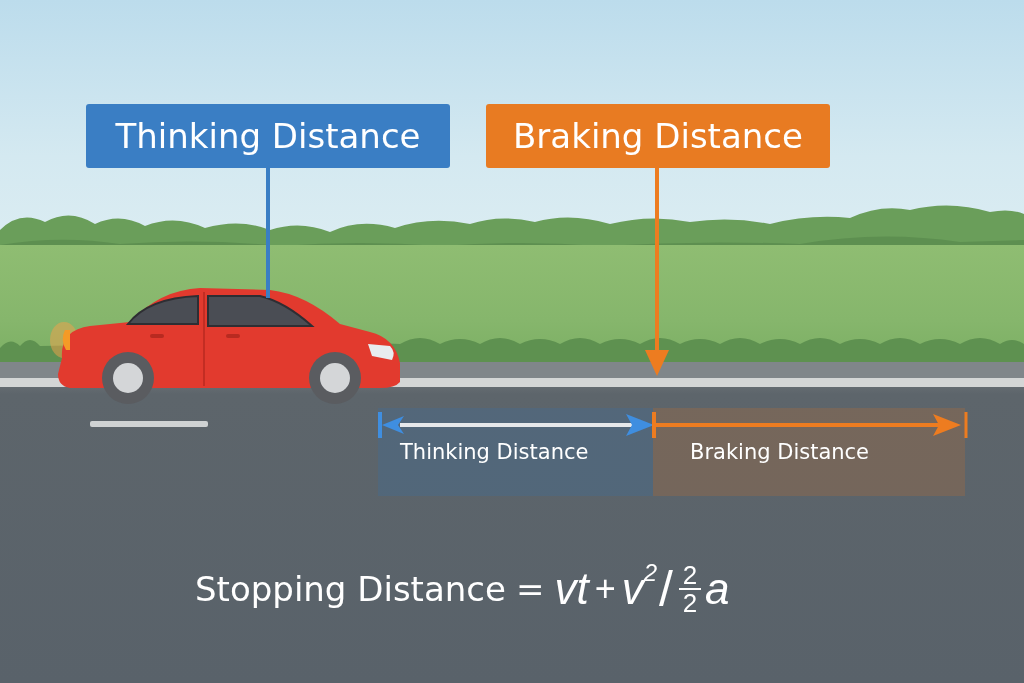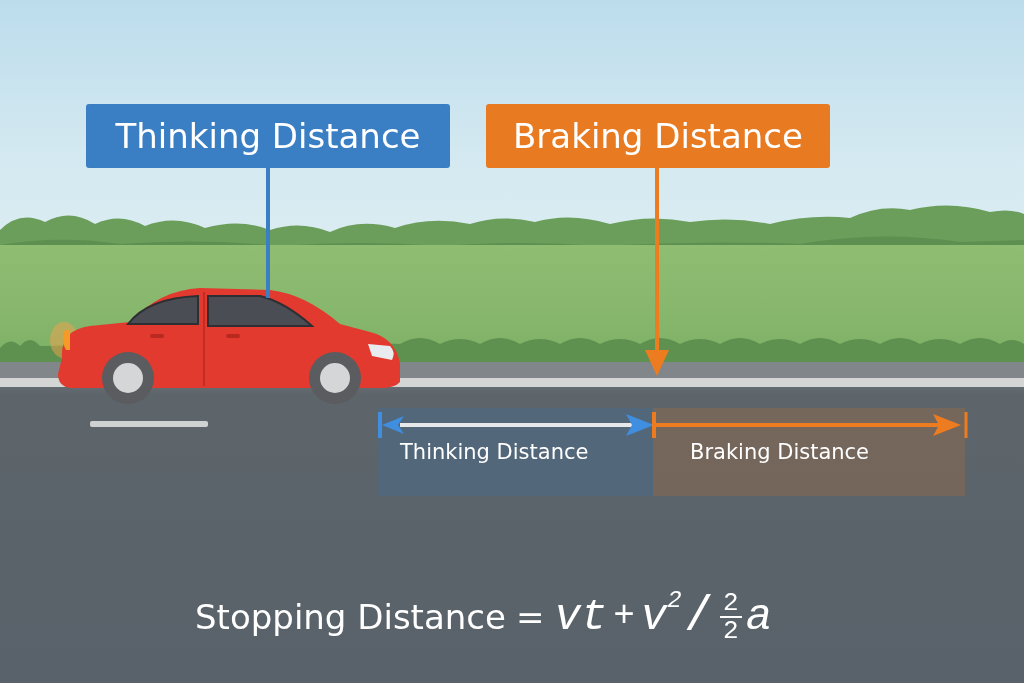--- a/index.html
+++ b/index.html
@@ -19,22 +19,22 @@
   .vline{position:absolute;width:4px;}
   .vline-blue{left:266px;top:168px;height:130px;background:#3a7ec4;}
   .vline-orange{left:655px;top:168px;height:190px;background:#ed7c20;}
   .arrowhead-orange{position:absolute;left:645px;top:350px;width:0;height:0;border-left:12px solid transparent;border-right:12px solid transparent;border-top:26px solid #ed7c20;}
   .region{position:absolute;top:408px;height:88px;}
   .region-think{left:378px;width:275px;background:rgba(58,110,160,0.28);}
   .region-brake{left:653px;width:312px;background:rgba(170,110,60,0.32);}
   .region-label{position:absolute;top:440px;color:#fff;font-size:21px;}
   .rl-think{left:400px;}
   .rl-brake{left:690px;}
-  .formula{position:absolute;left:195px;top:588px;color:#fff;font-size:34px;white-space:nowrap;display:flex;align-items:center;}
-  .formula .math{font-family:Liberation Mono, monospace;font-style:italic;font-size:44px;margin-left:10px;display:flex;align-items:center;}
+  .formula{position:absolute;left:195px;top:560px;color:#fff;font-size:34px;white-space:nowrap;display:flex;align-items:center;}
+  .formula .math{font-family:Liberation Sans, sans-serif;font-style:italic;font-size:44px;margin-left:10px;display:flex;align-items:center;}
   .formula sup{font-size:24px;position:relative;top:-16px;}
   .frac{display:inline-flex;flex-direction:column;align-items:center;font-size:26px;line-height:26px;margin:0 4px;font-style:normal;}
   .frac .bar{width:22px;height:2px;background:#fff;}
   svg{position:absolute;}
 </style>
 </head>
 <body>
 
 <div class="scene">
   <div class="sky"></div>

